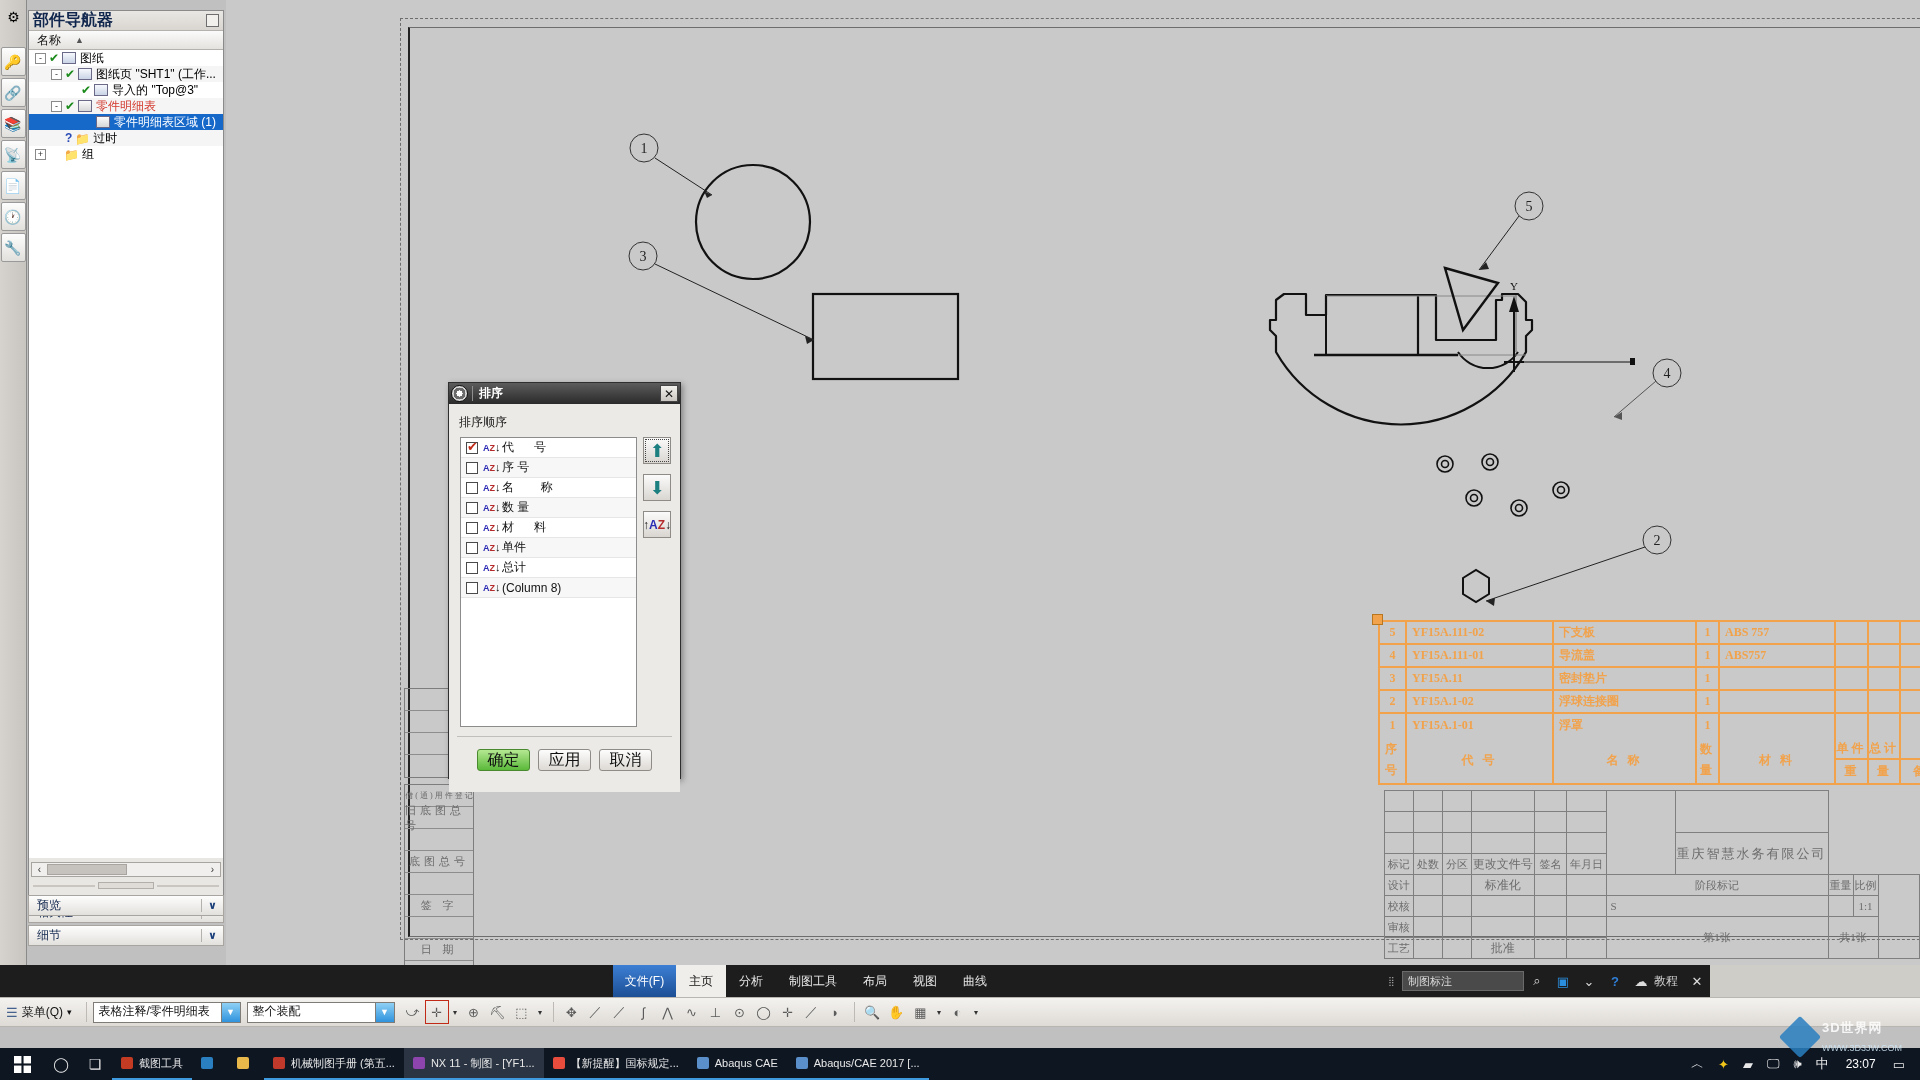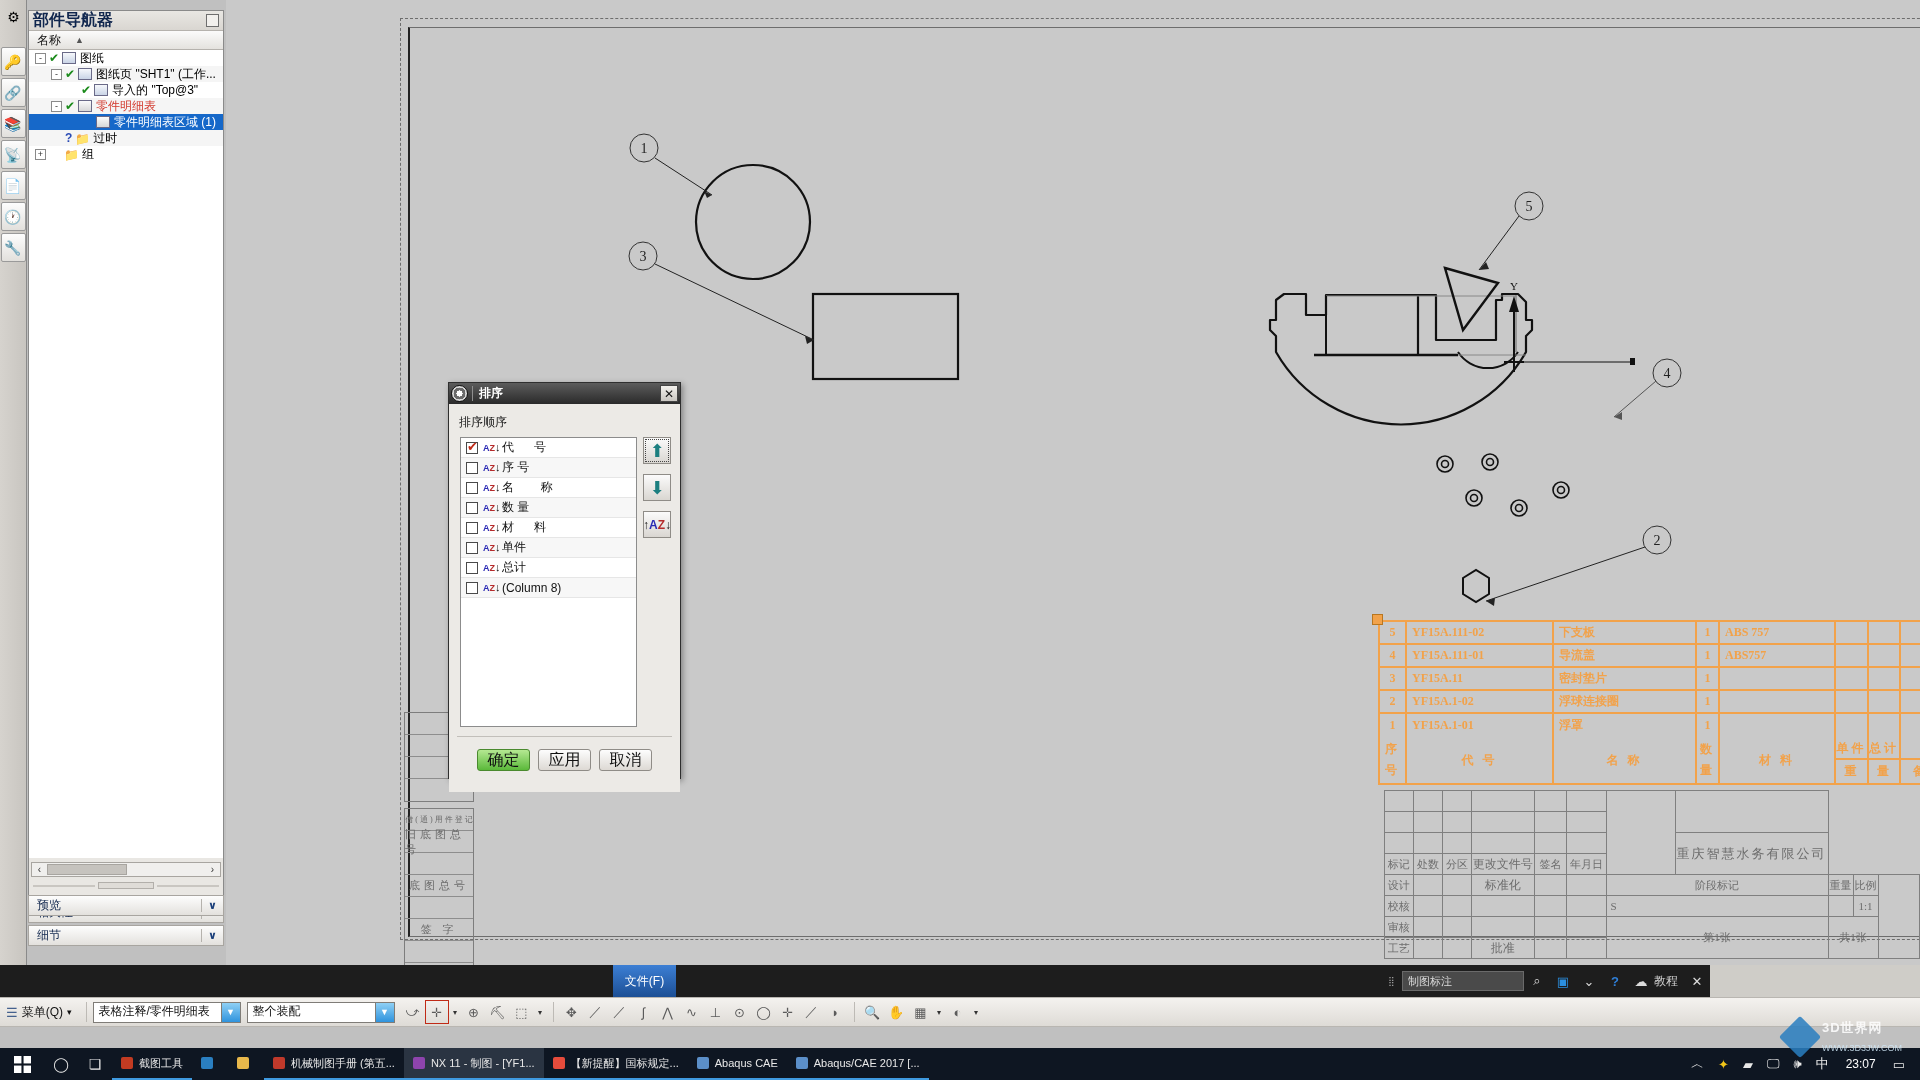--- a/index.html
+++ b/index.html
@@ -119,21 +119,21 @@
   .sht-label {
     position: absolute; left: 290px; top: 971px;
     font-size: 13px; color: #111; font-family: "Liberation Serif", serif;
   }
 
   svg.geom { position: absolute; left: 0; top: 0; width: 1694px; height: 976px; }
 
   
   .ltb {
     position: absolute; width: 70px;
-    border: 1px solid #7d7d7d; background: transparent; margin-top: 24px;
+    border: 1px solid #7d7d7d; background: transparent;
   }
   .ltb div {
     height: 22px; border-bottom: 1px solid #8d8d8d;
     display: flex; align-items: center; justify-content: center;
     font-size: 11px; color: #6b6b6b; font-family: "Liberation Serif", serif;
     letter-spacing: 4px;
   }
   .ltb div:last-child { border-bottom: none; }
   .ltb div.blank { }
   .ltb div.tiny { font-size: 8px; letter-spacing: 0px; }
@@ -784,20 +784,28 @@
         <div class="btn ok">确定</div>
         <div class="btn">应用</div>
         <div class="btn">取消</div>
       </div>
     </div>
   </div>
 
   <div class="ribbon">
     <div class="rb-left"></div>
     <div class="rb-file">文件(F)</div>
+    <div id="rbtabs" style="display:flex">
+        <div class="rb-tab active">主页</div>
+        <div class="rb-tab">分析</div>
+        <div class="rb-tab">制图工具</div>
+        <div class="rb-tab">布局</div>
+        <div class="rb-tab">视图</div>
+        <div class="rb-tab">曲线</div>
+      </div>
     <div class="rb-spacer"></div>
     <div class="rb-grip">⣿</div>
     <div class="rb-cmdbox">制图标注</div>
     <div class="rb-ic">⌕</div>
     <div class="rb-ic sq">▣</div>
     <div class="rb-ic">⌄</div>
     <div class="rb-ic q">?</div>
     <div class="rb-ic">☁</div>
     <div class="rb-tut">教程</div>
     <div class="rb-ic">✕</div>

